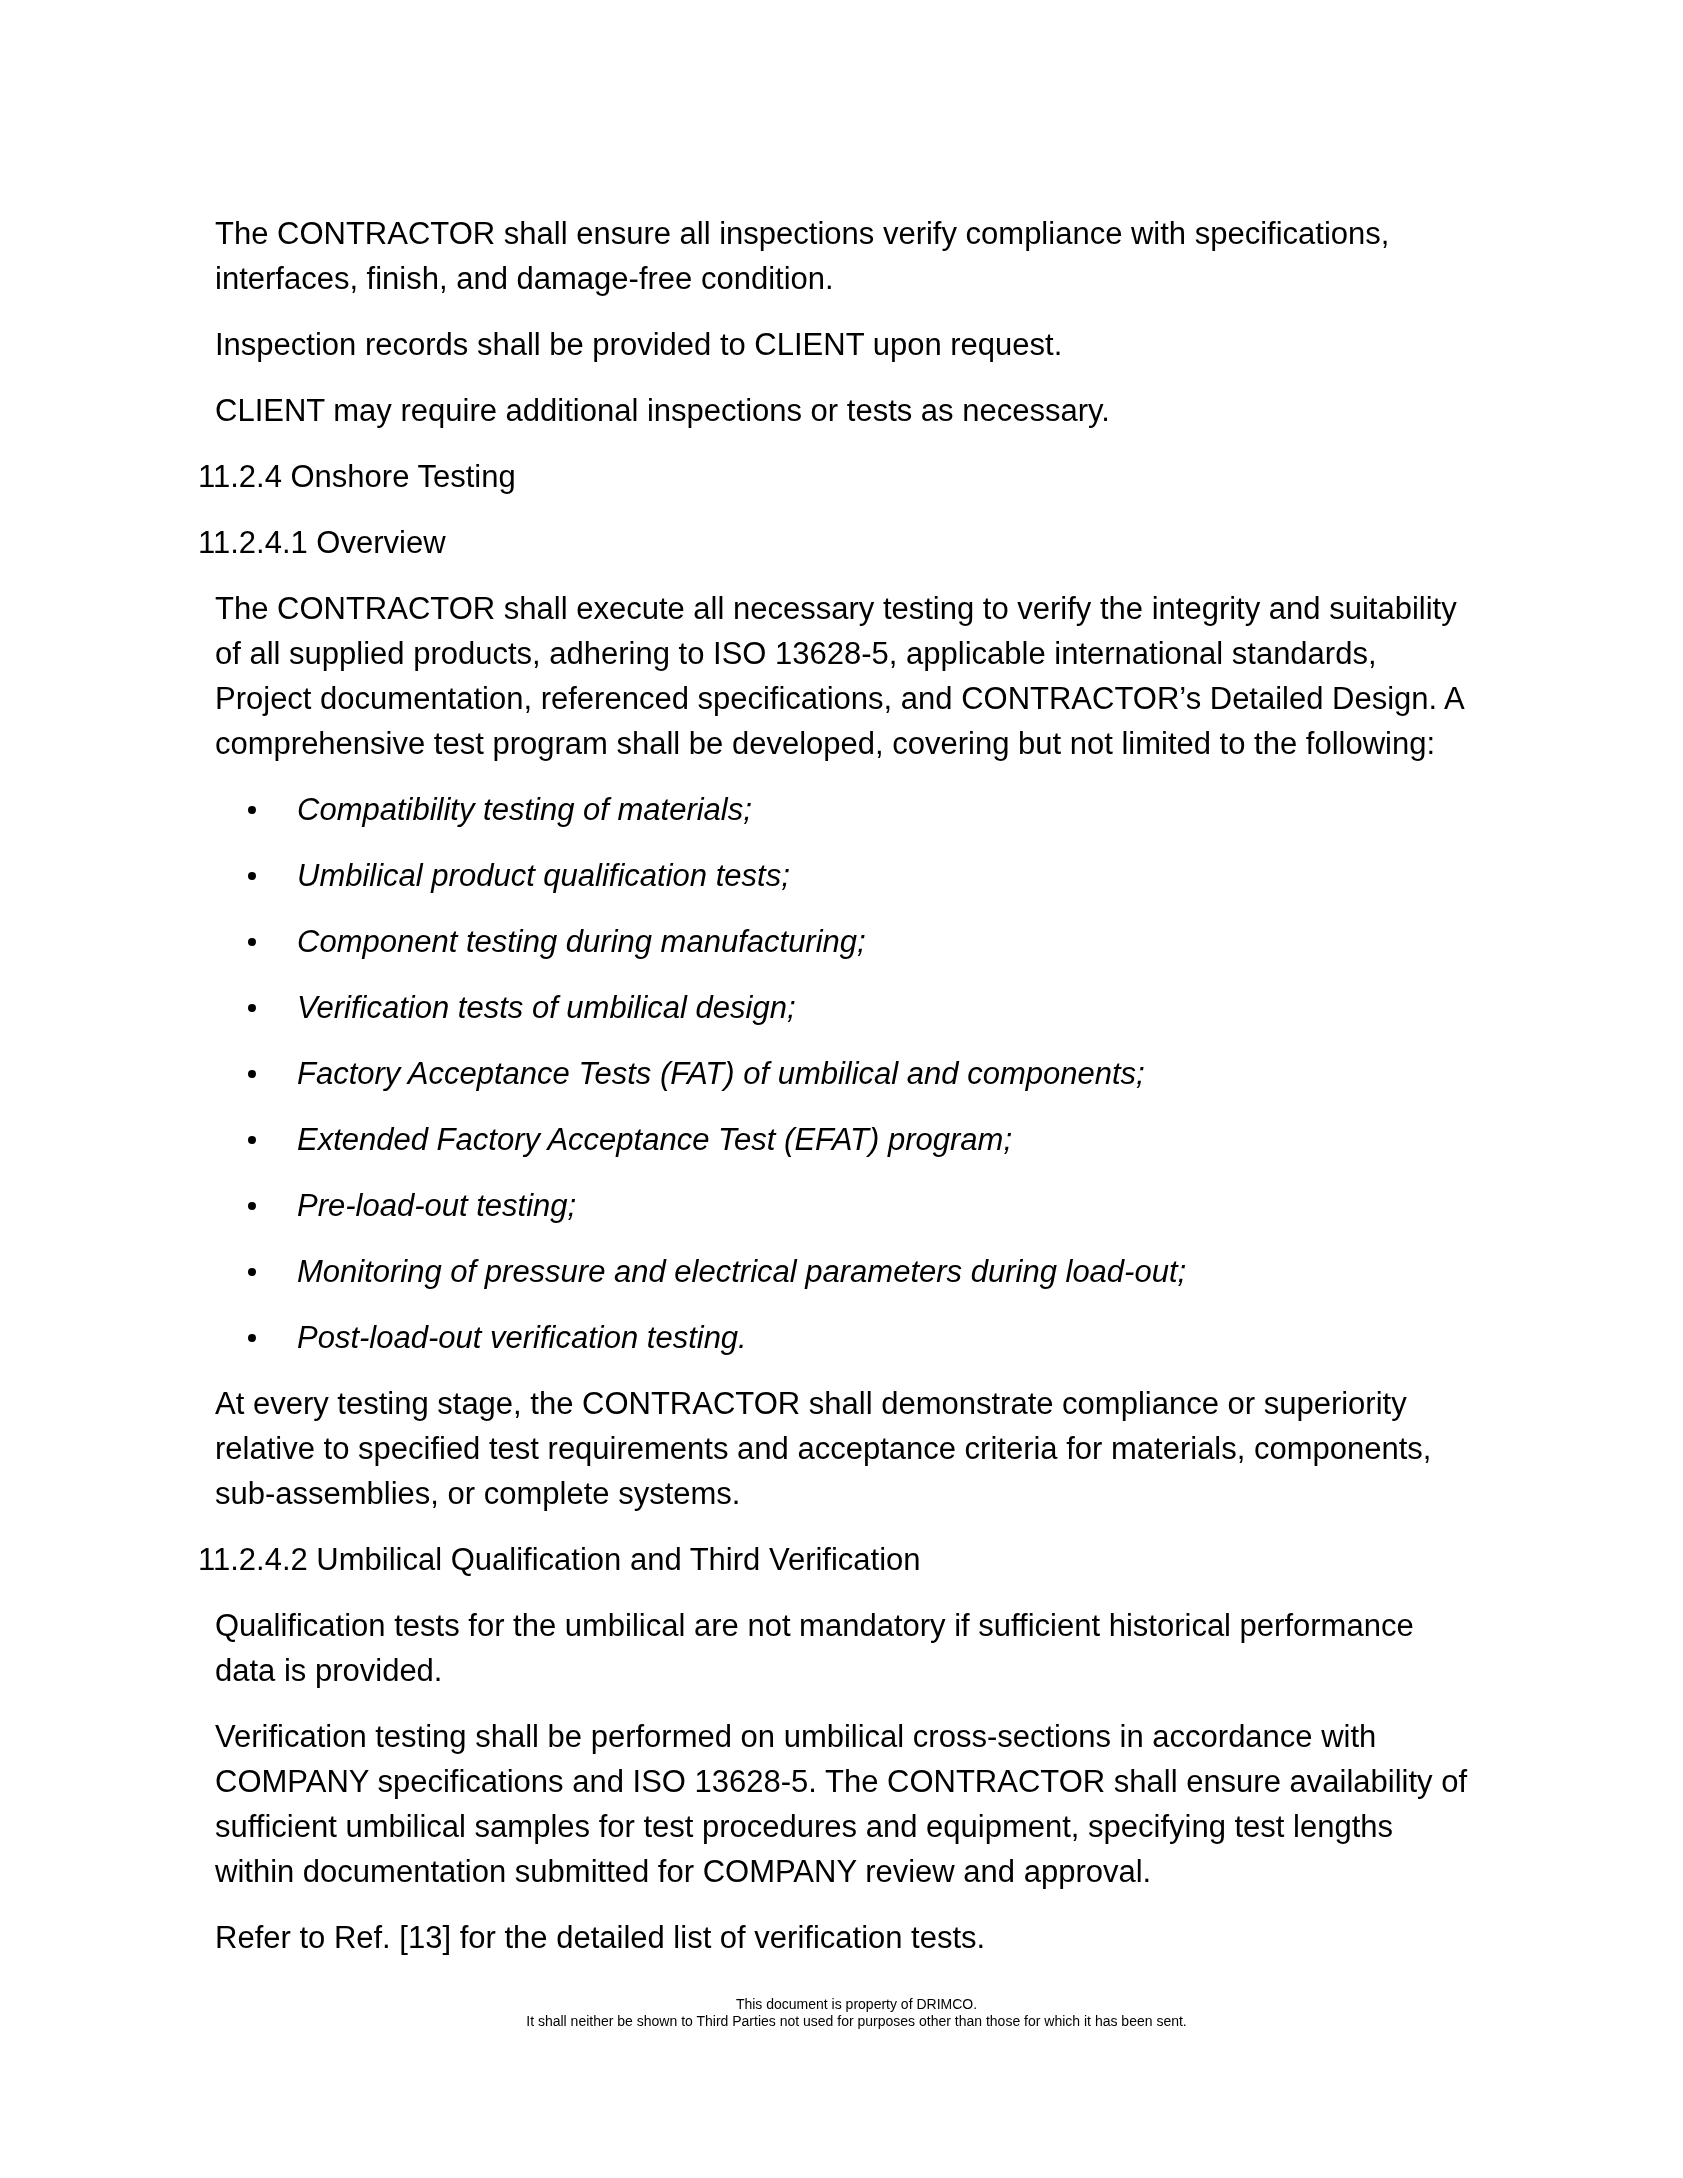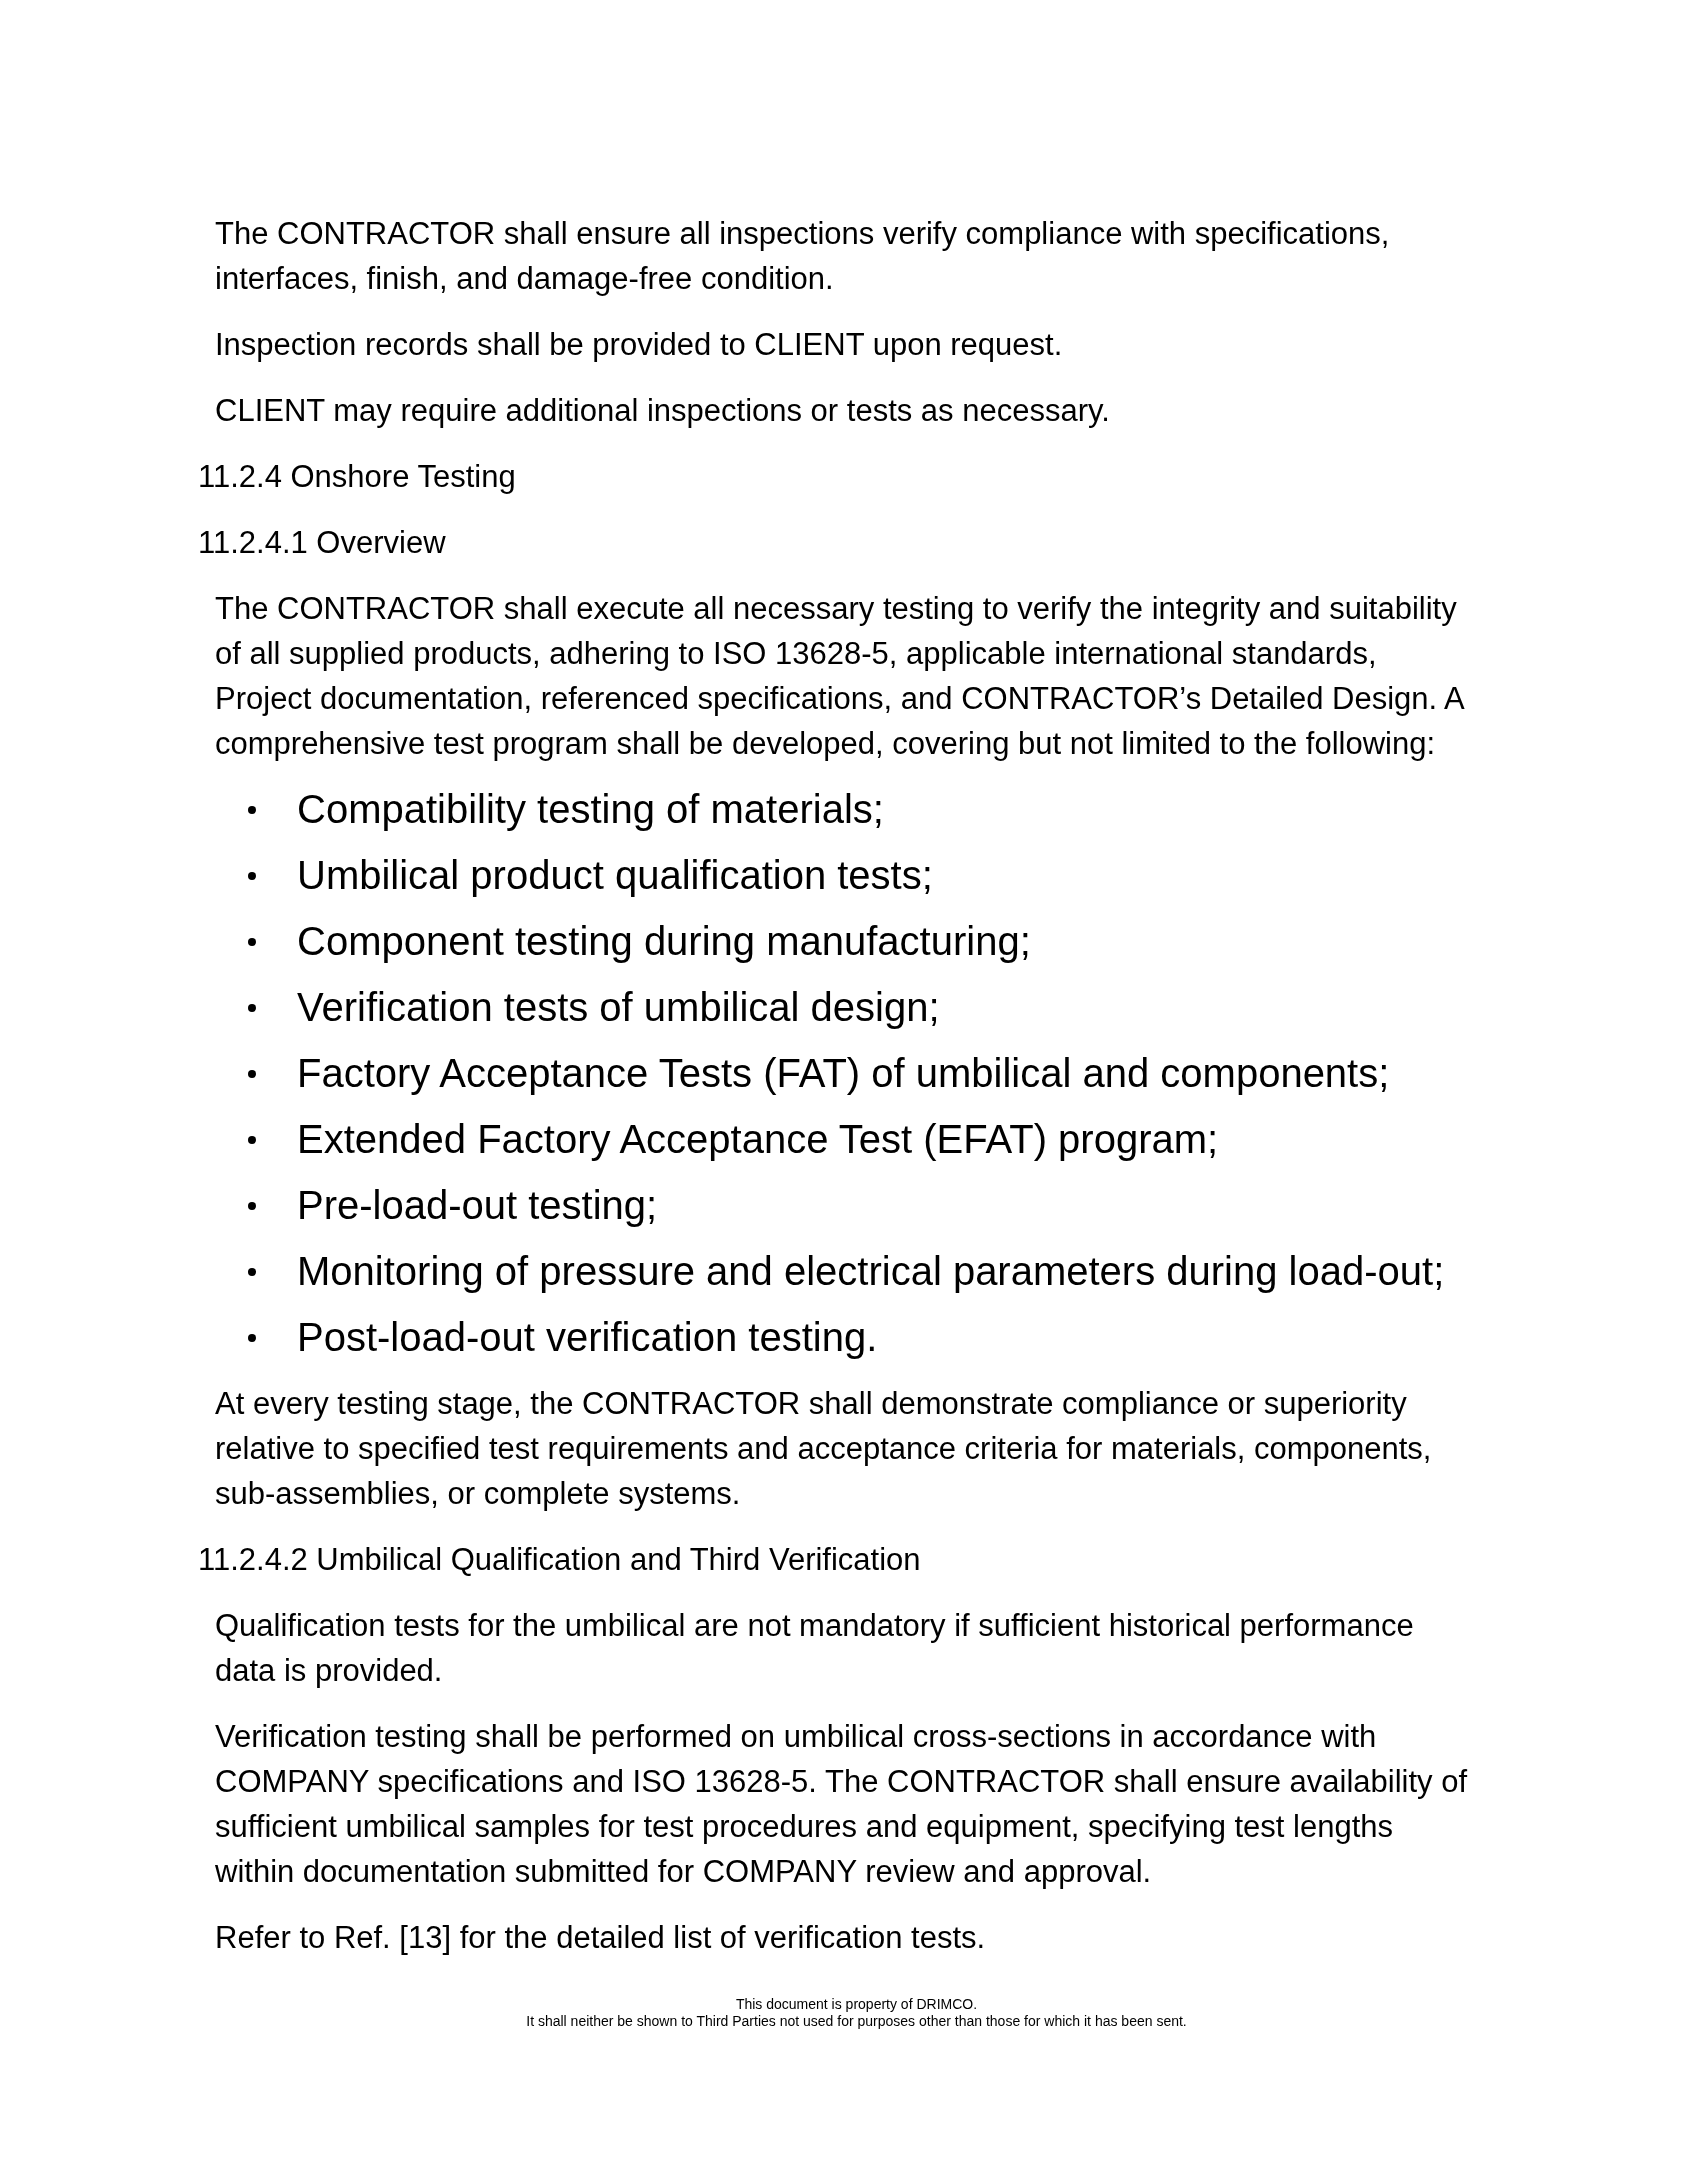--- a/index.html
+++ b/index.html
@@ -35,23 +35,24 @@
       margin-bottom: 21px;
     }
     ul.bullets {
       list-style: none;
       margin: 0 0 21px 0;
       padding: 0;
     }
     ul.bullets li {
       position: relative;
       padding-left: 99px;
-      font-size: 40px;
+      font-size: 31px;
       line-height: 45px;
       margin-bottom: 21px;
+      font-style: italic;
     }
     ul.bullets li:last-child { margin-bottom: 4px; }
     .bullet-dot {
       position: absolute;
       left: 50px;
       top: 19px;
       width: 8px;
       height: 8px;
       border-radius: 50%;
       background: #000;

